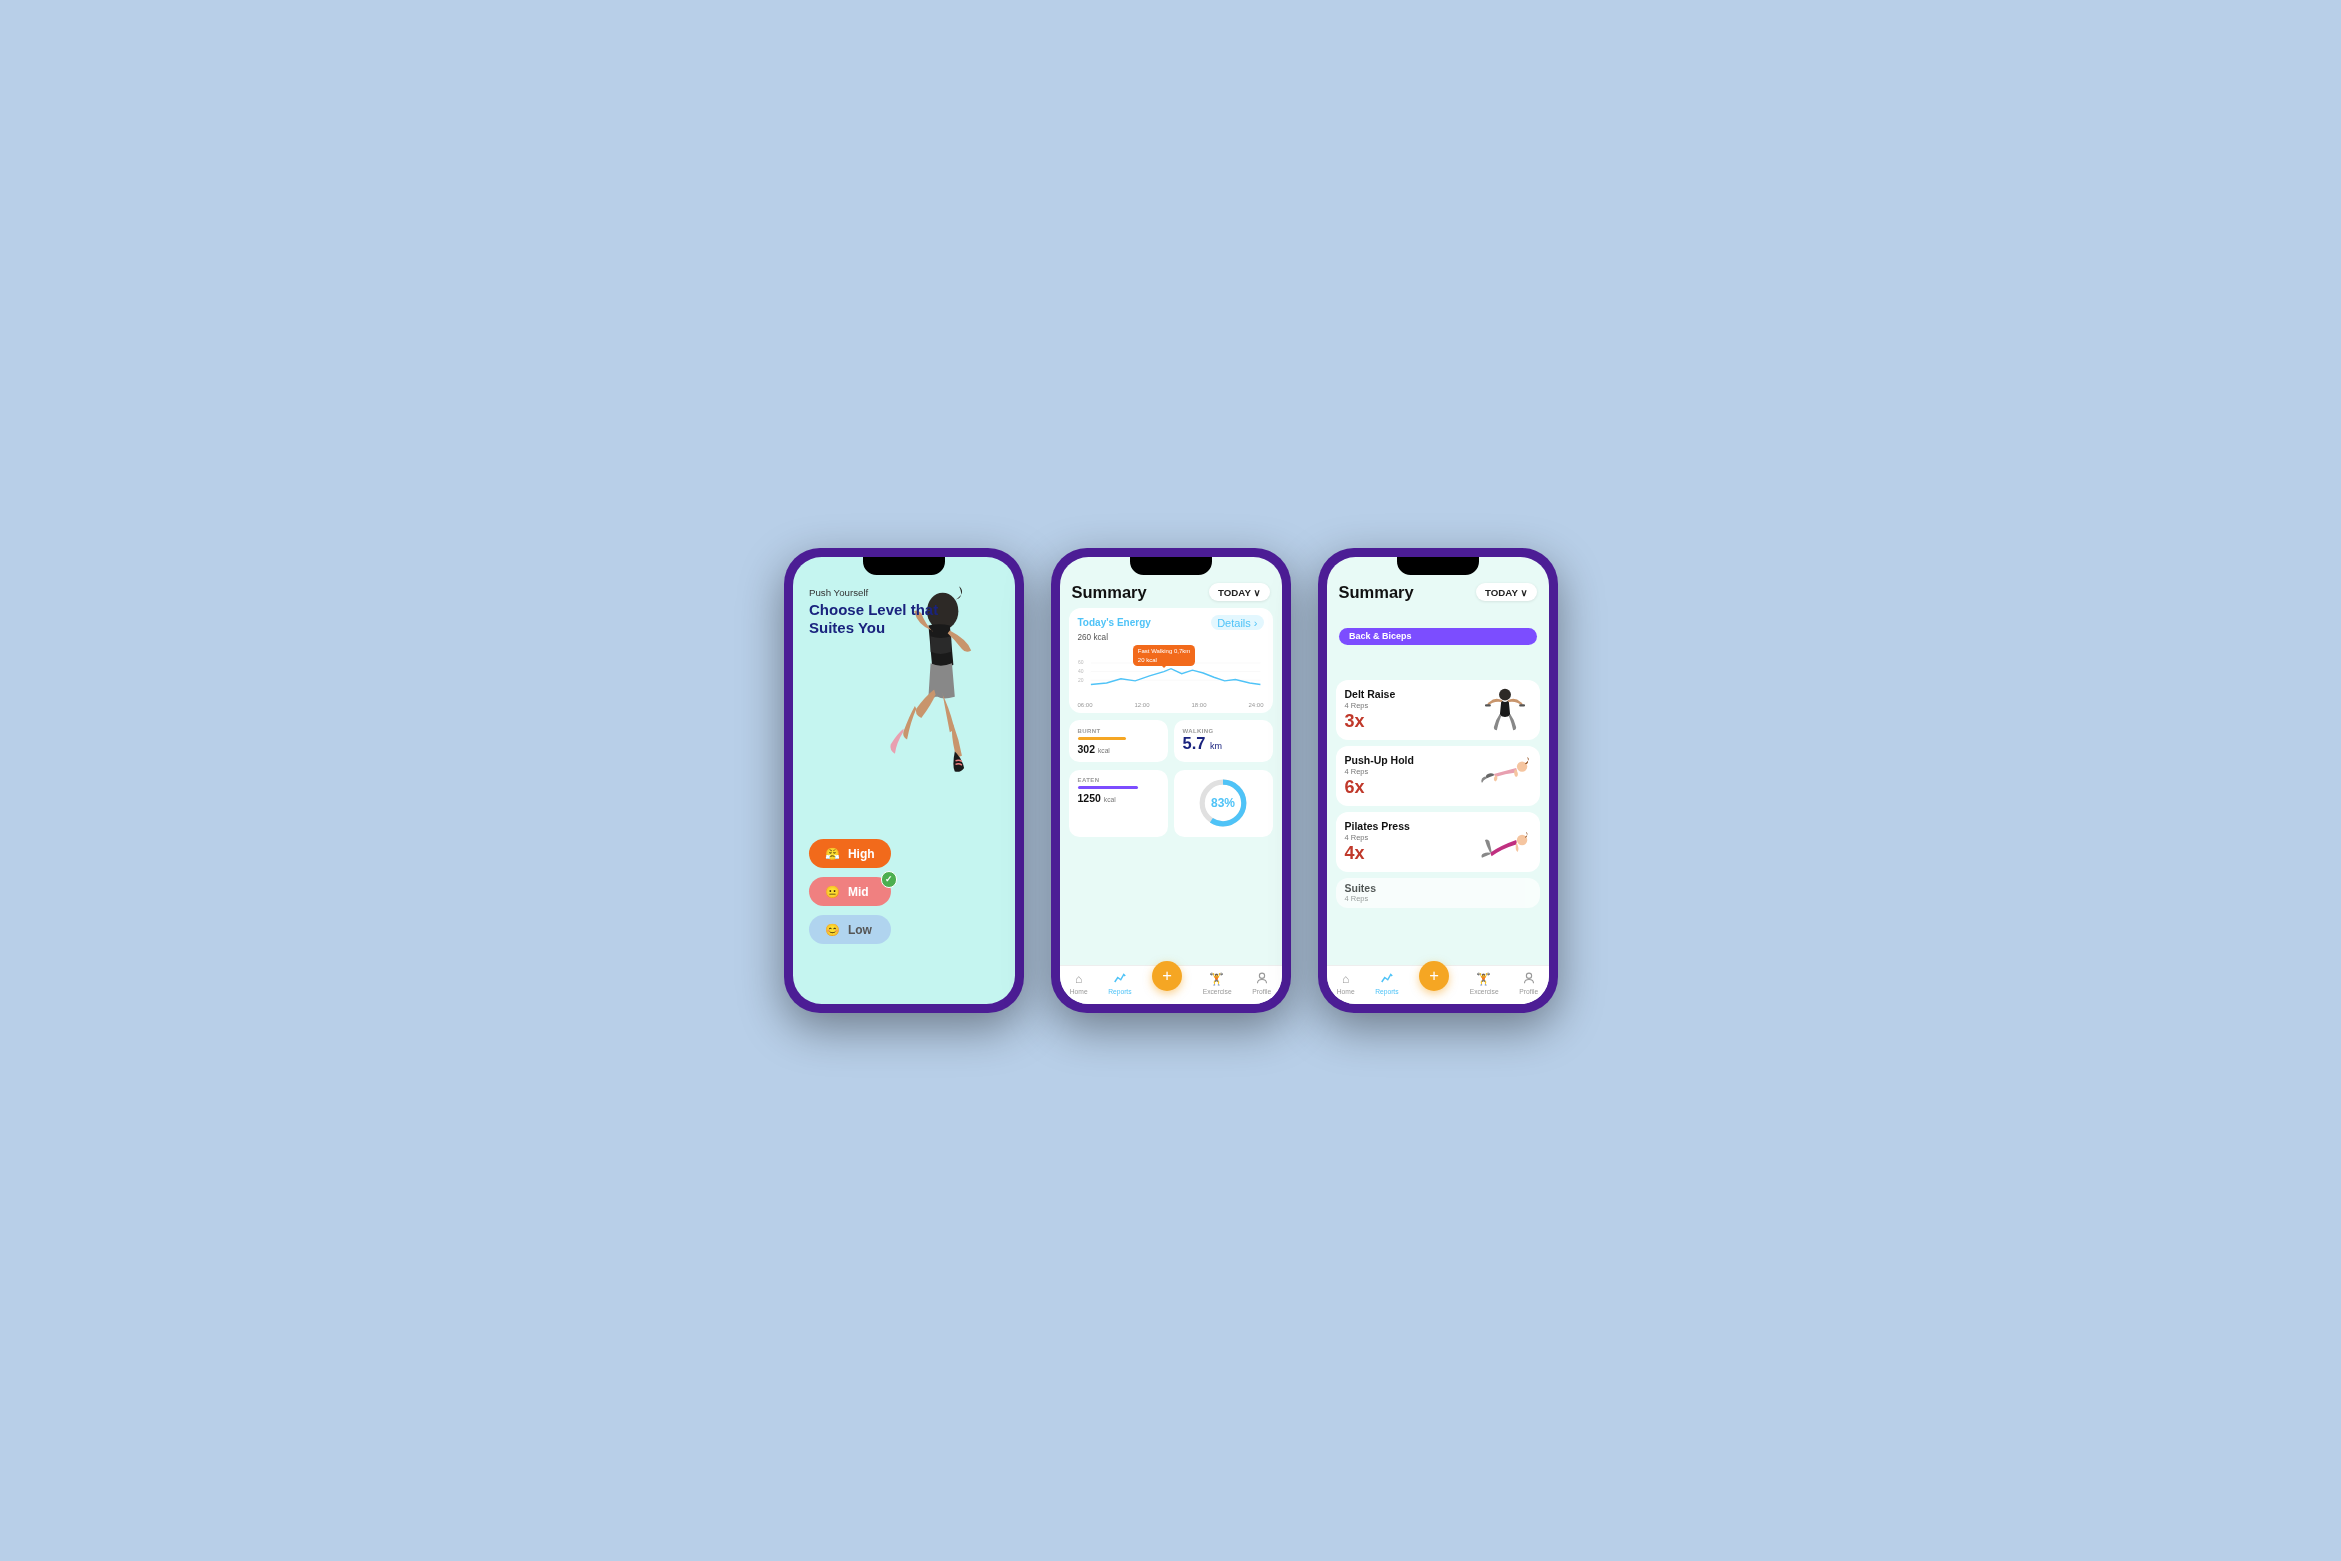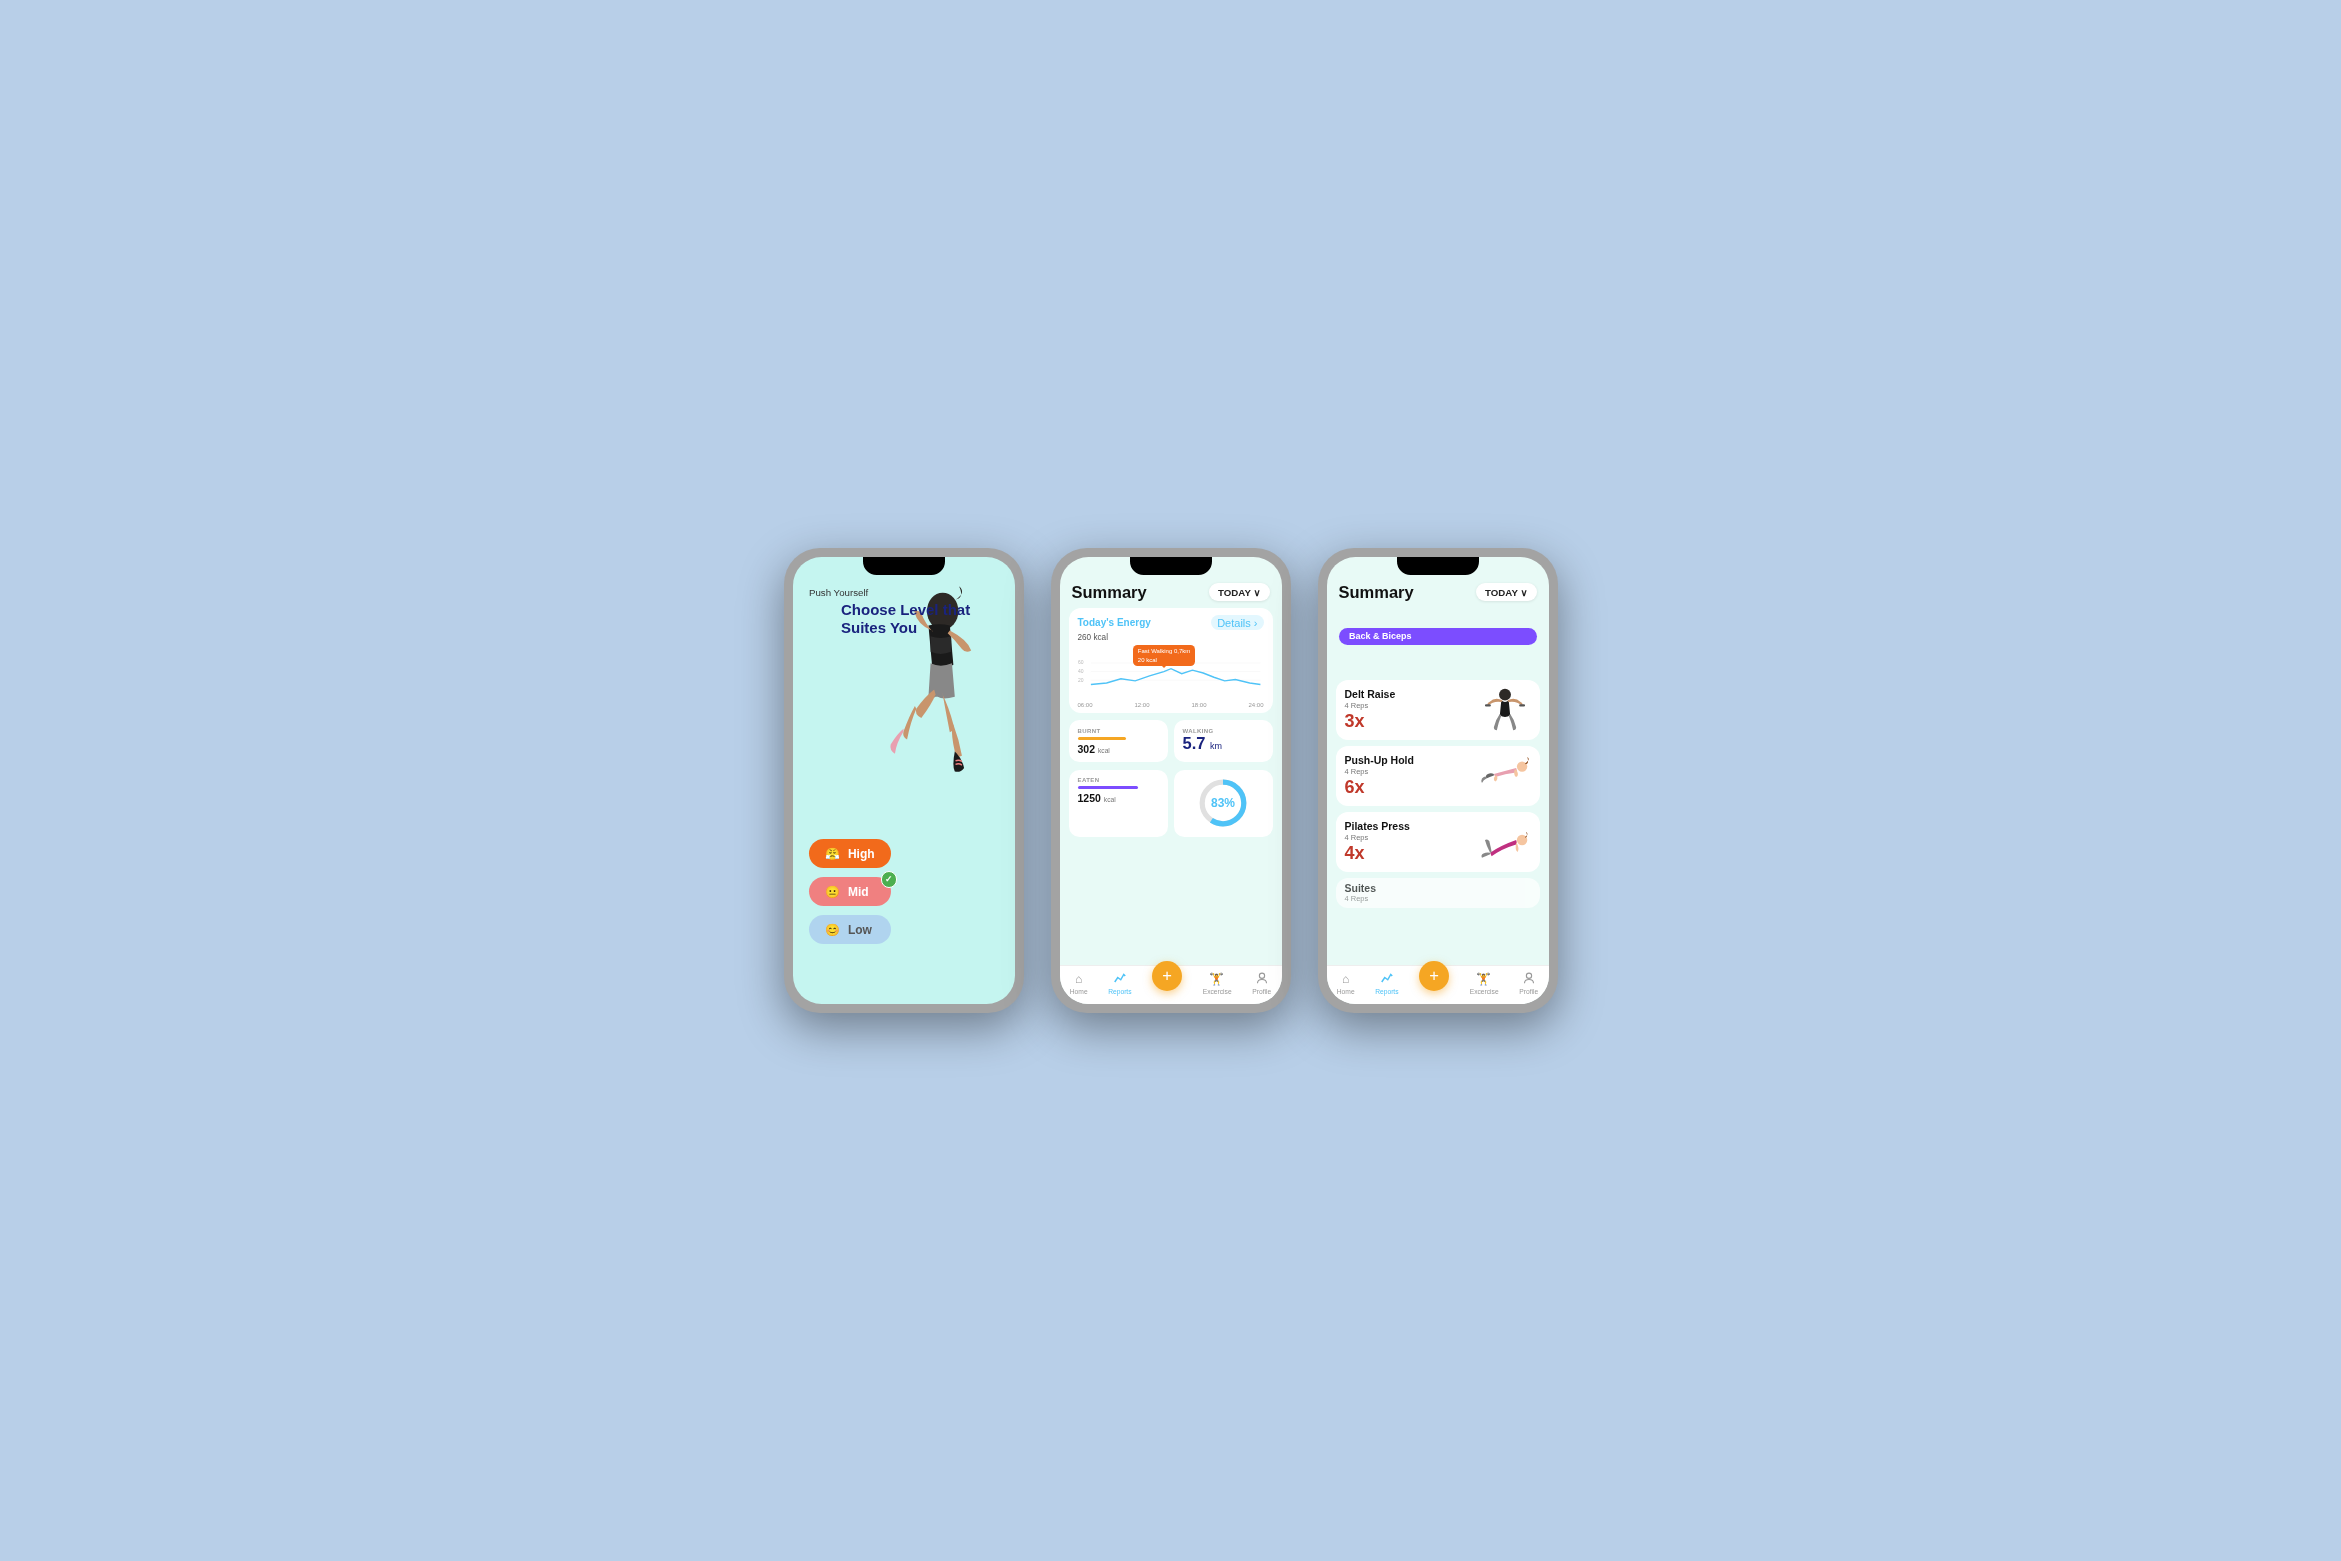--- a/index.html
+++ b/index.html
@@ -16,21 +16,21 @@
       display: flex;
       gap: 27px;
       align-items: center;
       justify-content: center;
     }
 
     
     .phone {
       width: 240px;
       height: 465px;
-      background: #a3a3a3;
+      background: #4c1d95;
       border-radius: 36px;
       padding: 9px;
       position: relative;
       box-shadow: 0 15px 45px rgba(0,0,0,0.4);
     }
     .phone-inner {
       width: 100%;
       height: 100%;
       border-radius: 28.5px;
       overflow: hidden;
@@ -66,21 +66,20 @@
       font-size: 9.7px;
       color: #333;
       font-weight: 400;
     }
     .phone1-text .title {
       font-size: 15px;
       color: #1a237e;
       font-weight: 800;
       line-height: 1.2;
       margin-top: 3px;
-      margin-left: 32px;
     }
     .phone1-figure {
       position: absolute;
       right: -7.5px;
       top: 15px;
       width: 150px;
       height: 315px;
       z-index: 3;
     }
     .level-buttons {

